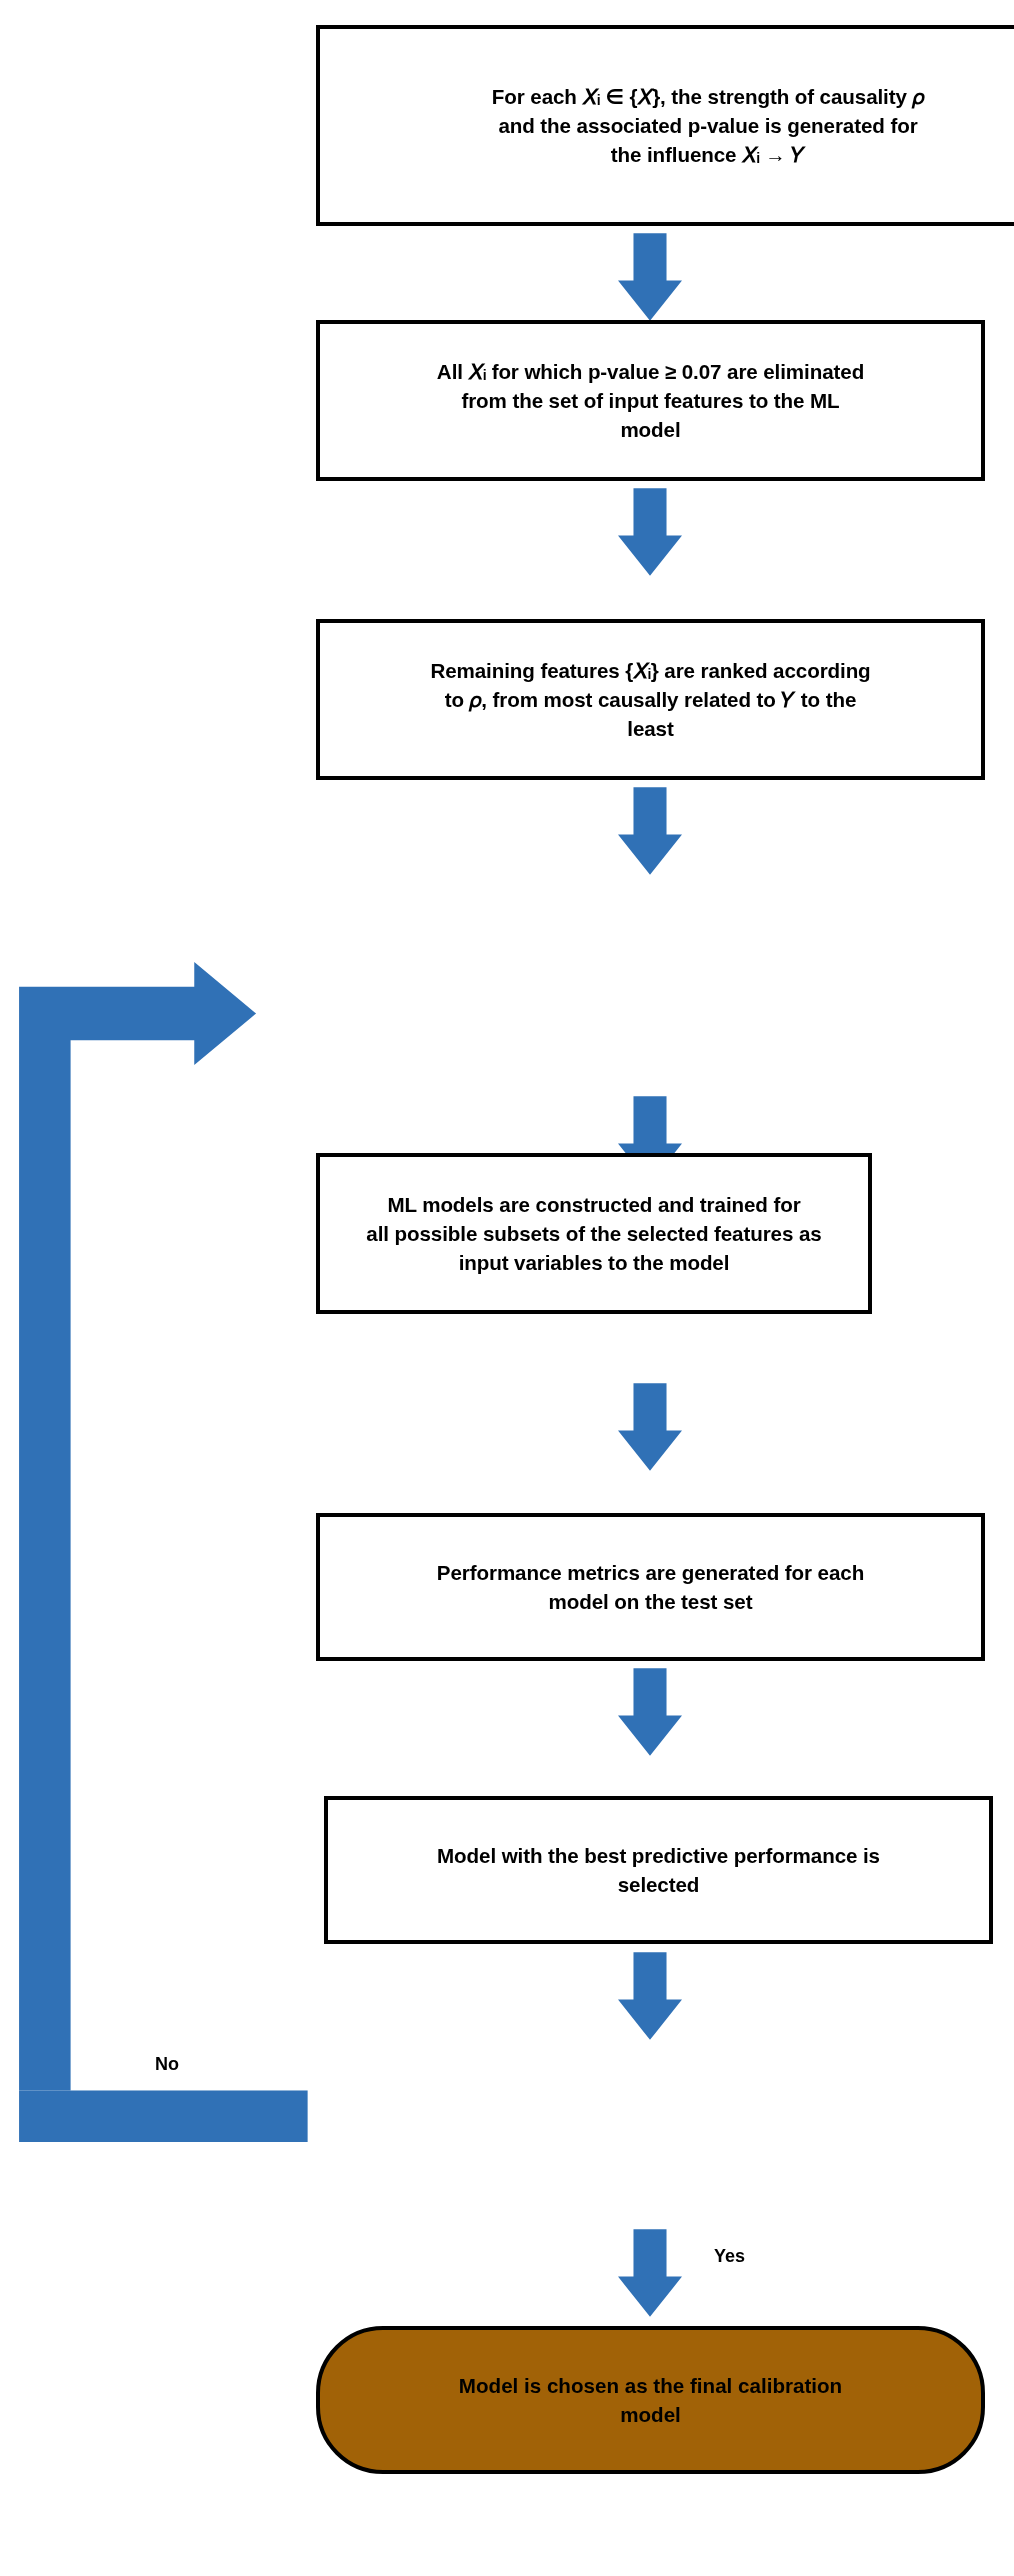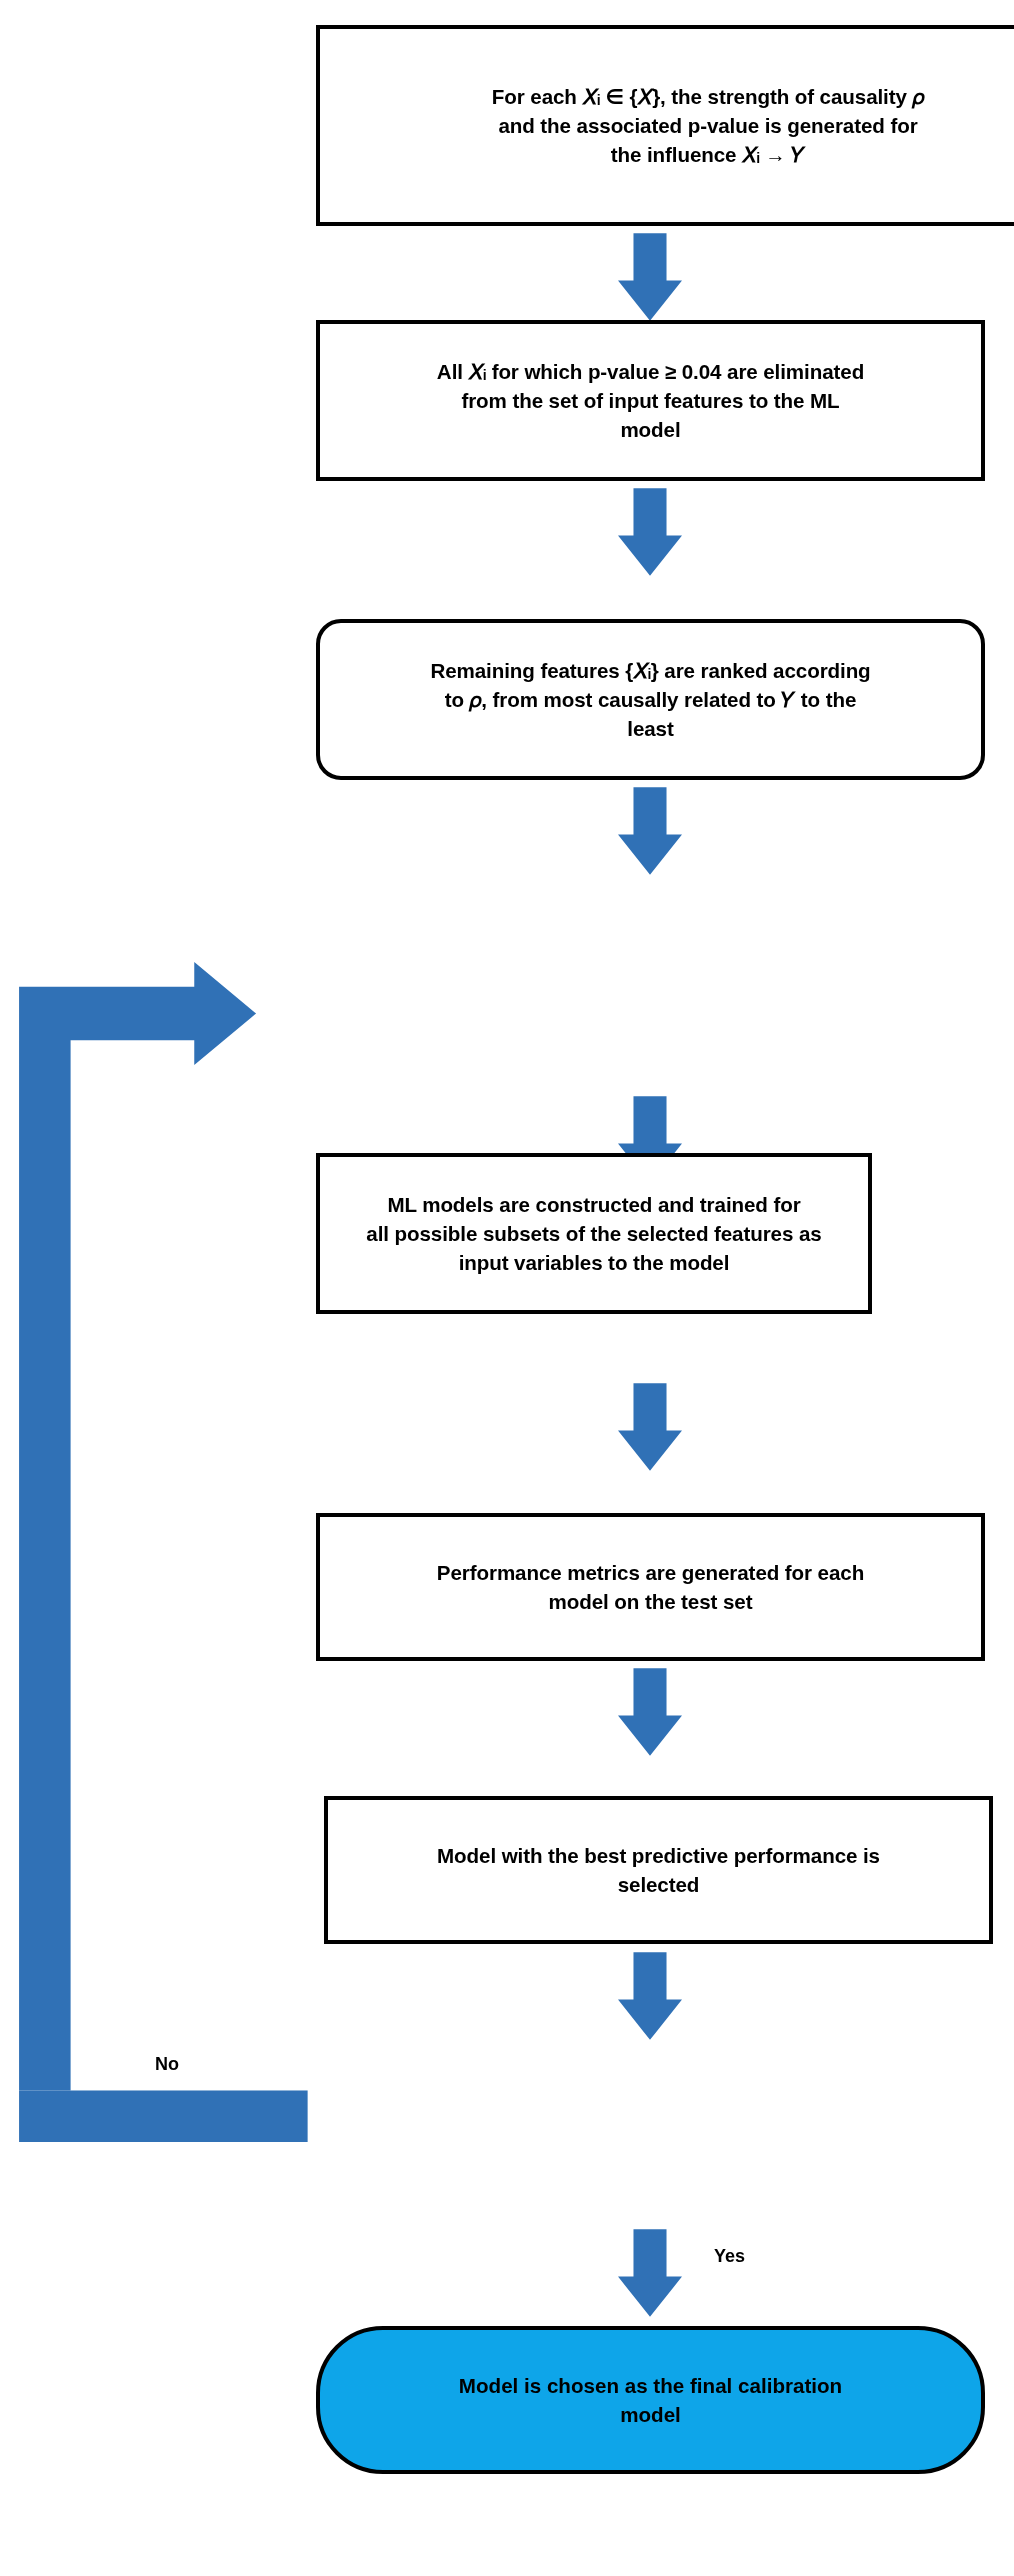--- a/index.html
+++ b/index.html
@@ -50,21 +50,21 @@
     bottom: -2.1px;
     border: 1px solid rgba(0,0,0,0.18);
     pointer-events: none;
     z-index: -1;
   }
 
   
   .term-box {
     position: absolute;
     box-sizing: border-box;
-    background: #0ea5e9;
+    background: #a16207;
     border: 4.1px solid #000000;
     border-radius: 67px;
     display: flex;
     align-items: center;
     justify-content: center;
     text-align: center;
     padding: 5.2px 31px;
   }
   .term-box .txt {
     font-weight: bold;
@@ -133,32 +133,32 @@
 the influence 𝑋ᵢ → 𝑌</span>
   </div>
 
   <div class="arrow" style="left:618px; top:233px; width:64px; height:88px;">
     <svg width="64" height="88" viewBox="0 0 124 170">
       <polygon points="30,0 94,0 94,92 124,92 62,170 0,92 30,92" fill="#3071B6"></polygon>
     </svg>
   </div>
 
   <div class="proc-box" style="left:316px; top:320px; width:669px; height:161px;">
-    <span class="txt">All 𝑋ᵢ for which p-value ≥ 0.04 are eliminated
+    <span class="txt">All 𝑋ᵢ for which p-value ≥ 0.07 are eliminated
 from the set of input features to the ML
 model</span>
   </div>
 
   <div class="arrow" style="left:618px; top:488px; width:64px; height:88px;">
     <svg width="64" height="88" viewBox="0 0 124 170">
       <polygon points="30,0 94,0 94,92 124,92 62,170 0,92 30,92" fill="#3071B6"></polygon>
     </svg>
   </div>
 
-  <div class="proc-box" style="left:316px; top:619px; width:669px; height:161px;border-radius:25px;">
+  <div class="proc-box" style="left:316px; top:619px; width:669px; height:161px;">
     <span class="txt">Remaining features {𝑋ᵢ} are ranked according
 to 𝜌, from most causally related to 𝑌 to the
 least</span>
   </div>
 
   <div class="arrow" style="left:618px; top:787px; width:64px; height:88px;">
     <svg width="64" height="88" viewBox="0 0 124 170">
       <polygon points="30,0 94,0 94,92 124,92 62,170 0,92 30,92" fill="#3071B6"></polygon>
     </svg>
   </div>

